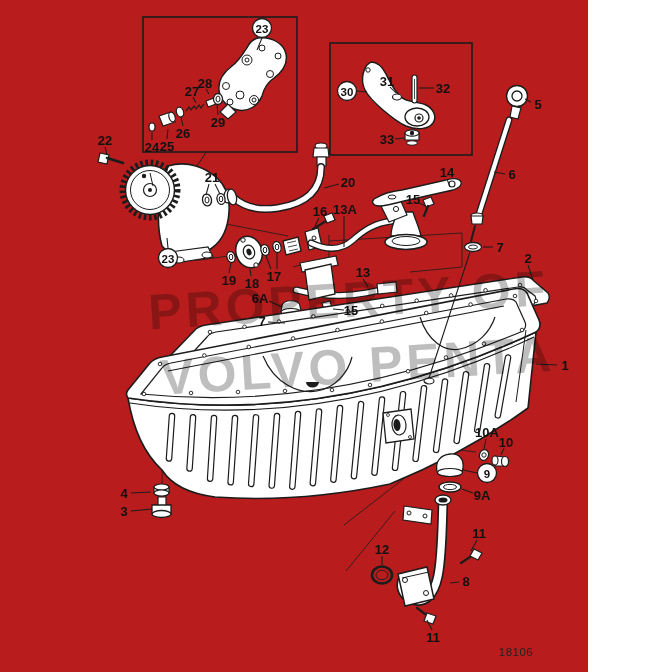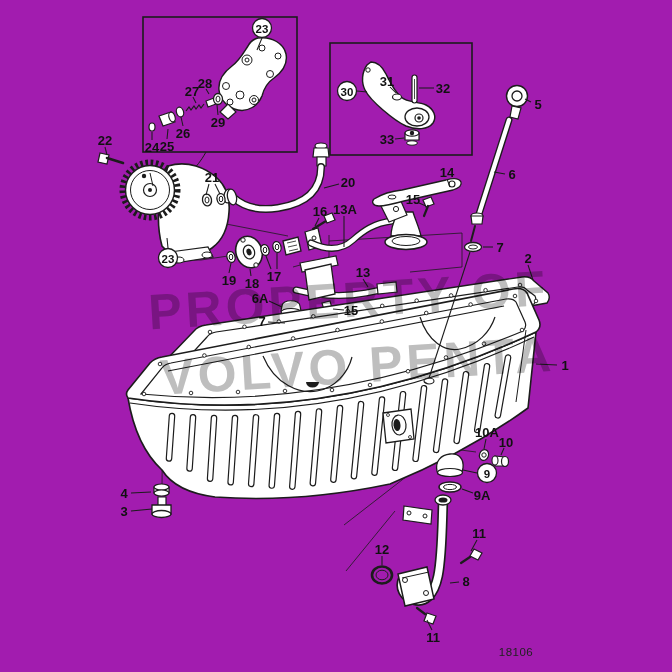--- a/index.html
+++ b/index.html
@@ -1,16 +1,16 @@
 <!DOCTYPE html>
 <html><head>
 <meta charset="utf-8">
 <style>
   html,body{margin:0;padding:0;background:#fff;}
-  #stage{position:relative;width:672px;height:672px;background:#a21caf;overflow:hidden;
+  #stage{position:relative;width:588px;height:672px;background:#b91c1c;overflow:hidden;
          font-family:"Liberation Sans",sans-serif;}
   svg{position:absolute;inset:0;}
   
   .fw{fill:#fff}.fn{fill:none}.fd{fill:#1c1c1c}
   .s08{stroke:#1c1c1c;stroke-width:.8}.s10{stroke:#1c1c1c;stroke-width:1}
   .s11{stroke:#1c1c1c;stroke-width:1.1}.s12{stroke:#1c1c1c;stroke-width:1.2}
   .s13{stroke:#1c1c1c;stroke-width:1.3}.s14{stroke:#1c1c1c;stroke-width:1.45}
   .s15{stroke:#1c1c1c;stroke-width:1.6}.s26{stroke:#1c1c1c;stroke-width:2.6}
   .po{fill:none;stroke:#1c1c1c;stroke-linecap:round}
   .pw{fill:none;stroke:#fff;stroke-linecap:round}

